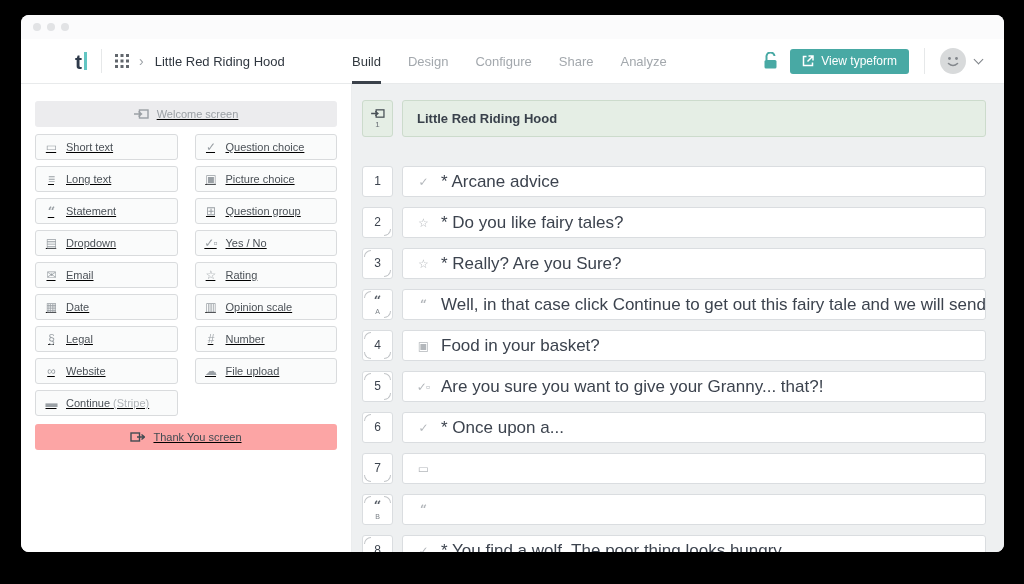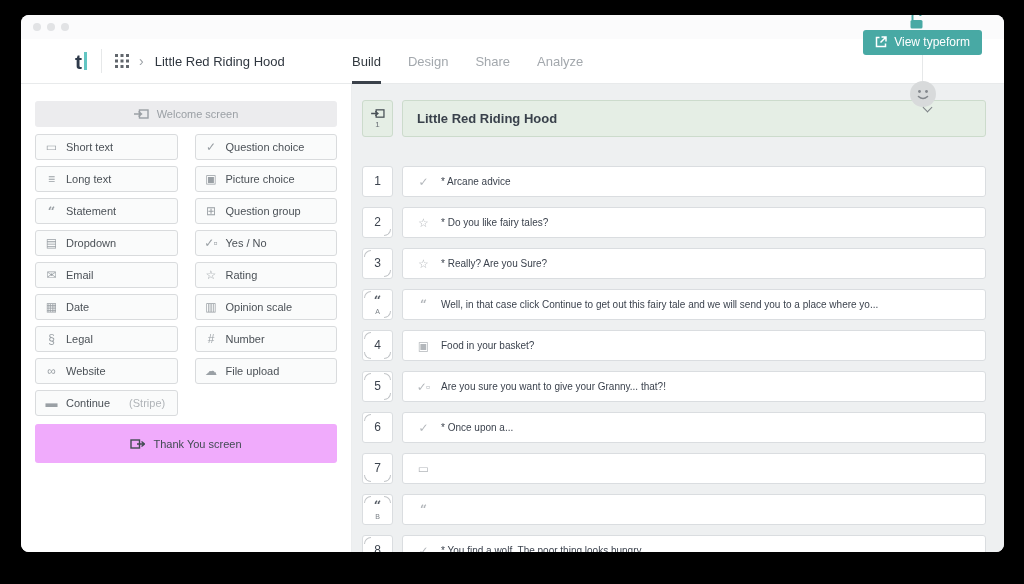--- a/index.html
+++ b/index.html
@@ -21,55 +21,55 @@
   .logo{ font-size:21px; font-weight:bold; color:#2e3a4a; line-height:1; }
   .cursorbar{ width:3px; height:18px; background:#63c6c3; margin:0 0 0 2px; }
   .hdivider{ width:1px; height:24px; background:#e6e8e9; margin:0 13px 0 14px; }
   .grid-icon{ display:inline-block; margin-right:10px; }
   .crumb-chevron{ color:#9ca1a6; font-size:14px; margin-right:11px; }
   .form-title{ font-size:13px; color:#303740; white-space:nowrap; }
   .tabs{ display:flex; align-items:center; gap:27px; height:100%; }
   .tab{ font-size:13px; color:#a3a8ad; height:100%; display:flex; align-items:center; position:relative; cursor:pointer; }
   .tab.active{ color:#32393f; }
   .tab.active::after{ content:""; position:absolute; left:0; right:0; bottom:-1px; height:3px; background:#3a414a; }
-  .hright{ margin-left:auto; display:flex; align-items:center; padding-right:22px;flex-direction:column; }
+  .hright{ margin-left:auto; display:flex; align-items:center; padding-right:22px; }
   .lock{ margin-right:12px; display:flex; }
   .view-btn{ background:var(--teal); color:#fff; font-size:12px; border:none; border-radius:3px;
     height:25px; padding:0 12px; display:flex; align-items:center; gap:7px; cursor:pointer; }
   .vdivider{ width:1px; height:26px; background:#e6e8e9; margin:0 15px; }
   .avatar{ width:26px; height:26px; border-radius:50%; background:#d8dadb; display:flex; align-items:center; justify-content:center; }
   .caret{ width:7px; height:7px; border-right:1.6px solid #7d8287; border-bottom:1.6px solid #7d8287;
     transform:rotate(45deg); margin:-3px 0 0 9px; }
 
   
   .bodyrow{ display:flex; height:468px; }
-  .sidebar{ width:331px; flex:none; background:#fff; border-right:1px solid #ebedee; padding:17px 14px 4px 14px; }
+  .sidebar{ width:331px; flex:none; background:#fff; border-right:1px solid #ebedee; padding:17px 14px 4px 14px;text-decoration:underline; }
   .welcome-btn{ width:100%; height:26px; background:#ececee; border:none; border-radius:3px;
     color:#9ba0a5; font-size:11px; display:flex; align-items:center; justify-content:center; gap:8px; cursor:pointer; }
   .fieldgrid{ display:grid; grid-template-columns:1fr 1fr; column-gap:17px; row-gap:6px; margin-top:7px; }
   .fbtn{ height:26px; background:#fafbfb; border:1px solid #d9dbdd; border-radius:3px;
     display:flex; align-items:center; padding:0 8px; gap:8px; font-size:11px; color:#4b5157; cursor:pointer; }
   .fbtn .gi{ color:var(--icon-gray); font-size:12px; width:14px; text-align:center; flex:none; letter-spacing:-1px; }
   .gi.quote{ font-family:"DejaVu Serif","Liberation Serif",serif; font-weight:bold; font-size:13px; }
-  .sub{ color:#b0b4b8;margin-left:16px; }
-  .thanks-btn{ width:100%; height:39px; background:#f0abfc; border:none; border-radius:3px; margin-top:8px;
+  .sub{ color:#b0b4b8; }
+  .thanks-btn{ width:100%; height:26px; background:#fca5a5; border:none; border-radius:3px; margin-top:8px;
     color:#414b52; font-size:11px; display:flex; align-items:center; justify-content:center; gap:8px; cursor:pointer; }
 
   
   .main{ flex:1; background:#eef0f1; overflow:hidden; padding:16px 18px 0 10px; }
   .mrow{ display:flex; margin-bottom:10px; }
   .badge{ width:31px; flex:none; background:#fff; border:1px solid var(--border); border-radius:3px;
     margin-right:9px; position:relative; display:flex; flex-direction:column; align-items:center; justify-content:center; cursor:pointer; }
   .badge-num{ font-size:12px; color:var(--ink); line-height:1; }
   .badge.quote .badge-num{ font-family:"DejaVu Serif","Liberation Serif",serif; font-weight:bold; font-size:13px; color:#565d66; }
   .badge-sub{ font-size:7px; color:#7b8187; line-height:1; margin-top:1px; }
   .bar{ flex:1; background:#fff; border:1px solid var(--border); border-radius:3px; height:31px;
     display:flex; align-items:center; overflow:hidden; cursor:pointer; }
   .bar .gi{ color:#b3b7bb; font-size:12px; width:16px; text-align:center; margin:0 10px 0 12px; flex:none; letter-spacing:-1px; }
-  .bar .qtext{ font-size:10px; color:var(--ink); white-space:nowrap; overflow:hidden; }
+  .bar .qtext{ font-size:17px; color:var(--ink); white-space:nowrap; overflow:hidden; }
   .welcome-row{ margin-bottom:29px; }
   .welcome-row .badge{ background:#e5eee5; border-color:#ccdbcc; height:37px; }
   .welcome-row .bar{ background:#e5eee5; border-color:#ccdbcc; height:37px; }
   .welcome-row .qtext{ font-weight:bold; font-size:13px; color:#39414b; padding-left:14px; }
   .wnum{ font-size:8px; color:#6a7076; line-height:1; margin-top:2px; }
 
   
   .arc{ position:absolute; width:7px; height:7px; display:none; }
   .arc-tl{ top:1px; left:1px; border-top:1.5px solid #c2c5c8; border-left:1.5px solid #c2c5c8; border-top-left-radius:7px; }
   .arc-tr{ top:1px; right:1px; border-top:1.5px solid #c2c5c8; border-right:1.5px solid #c2c5c8; border-top-right-radius:7px; }
@@ -109,20 +109,21 @@
         </g>
           </svg>
       </span>
       <span class="crumb-chevron">›</span>
       <span class="form-title">Little Red Riding Hood</span>
     </div>
 
     <div class="tabs">
       <div class="tab active">Build</div>
       <div class="tab">Design</div>
+      <div class="tab">Configure</div>
       <div class="tab">Share</div>
       <div class="tab">Analyze</div>
     </div>
 
     <div class="hright">
       <span class="lock">
         <svg width="15" height="18" viewBox="0 0 15 18">
             <path d="M3.5 8 V5 a4 4 0 0 1 8 -1" fill="none" stroke="#48a9a4" stroke-width="2"></path>
         <rect x="1.5" y="8" width="12" height="8.5" rx="1.5" fill="#48a9a4"></rect>
           </svg>

